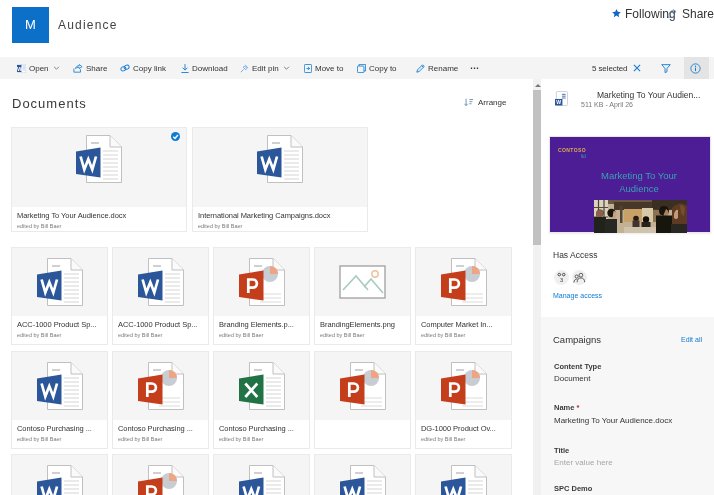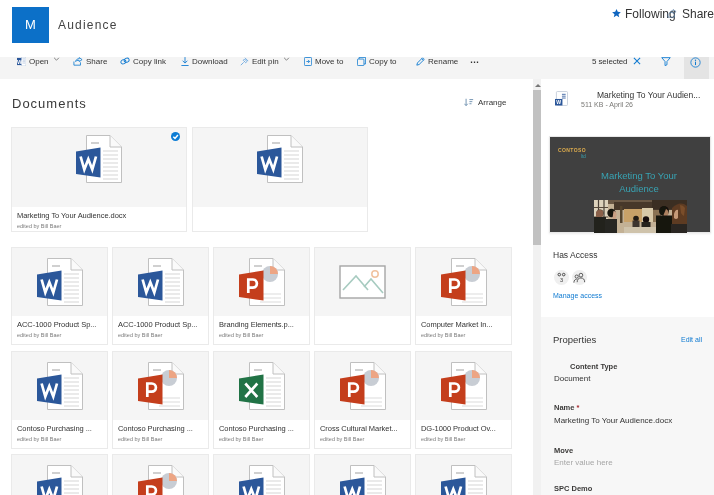--- a/index.html
+++ b/index.html
@@ -7,21 +7,21 @@
 body { font-family:"Liberation Sans",sans-serif; position:relative; background:#fff; transform:translateZ(0); }
 .abs { position:absolute; }
 
 
 #logo { left:12px; top:7px; width:37px; height:36px; background:#0c70c8; color:#fff; font-size:13px; text-align:center; line-height:36px; }
 #sitetitle { left:58px; top:18px; font-size:12px; color:#444; letter-spacing:1.2px; }
 .hdrlink { top:8px; font-size:12px; color:#333; height:11px; display:flex; align-items:center; }
 
 
 #toolbar { left:0; top:57px; width:714px; height:22px; background:#f4f4f4; }
-.tbitem { position:absolute; top:0; height:22px; display:flex; font-size:8px; color:#333; white-space:nowrap; }
+.tbitem { position:absolute; top:0; height:22px; display:flex; align-items:center; font-size:8px; color:#333; white-space:nowrap; }
 .tbitem svg { margin-right:3px; }
 .chev { margin-left:4px; margin-right:0 !important; }
 
 
 #docsh { left:12px; top:96px; font-size:13px; color:#3a3a3a; letter-spacing:1px; }
 #arrange { left:464px; top:97px; font-size:8px; color:#333; display:flex; align-items:center; height:11px; }
 
 
 .tile { position:absolute; border:1px solid #eaeaea; background:#fff; }
 .thumb { background:#f5f5f5; display:flex; align-items:center; justify-content:center; position:relative; }
@@ -189,20 +189,24 @@
             <path d="M27 24 h15" stroke="#dcdcdc" stroke-width="1.2"></path>
             <path d="M27 28 h15" stroke="#dcdcdc" stroke-width="1.2"></path>
             <path d="M27 32 h15" stroke="#dcdcdc" stroke-width="1.2"></path>
             <path d="M27 36 h15" stroke="#dcdcdc" stroke-width="1.2"></path>
             <path d="M27 40 h15" stroke="#dcdcdc" stroke-width="1.2"></path>
             <path d="M27 44 h15" stroke="#dcdcdc" stroke-width="1.2"></path>
             <path d="M0 16.5 L24.5 12.5 L24.5 42.5 L0 39 Z" fill="#2b579a"></path>
             <path d="M4.6 21.5 L8.3 34.5 L12.3 24.2 L16.3 34.5 L20 21.5" fill="none" stroke="#fff" stroke-width="2.7" stroke-linejoin="miter"></path>
           </svg></div>
       </div>
+      <div class="meta">
+        <div class="t1">International Marketing Campaigns.docx</div>
+        <div class="t2">edited by Bill Baer</div>
+      </div>
     </div>
     <div class="tile" style="left:11px; top:247px; width:97px; height:98px">
       <div class="thumb" style="height:68px">
         <div style="transform:translateY(2px)"><svg width="46" height="48" viewBox="0 0 46 48">
             <path d="M10.5 0.5 H34 L45.5 12 V47.5 H10.5 Z" fill="#fff" stroke="#c0c0c0" stroke-width="1"></path>
             <path d="M34 0.5 L34 12 L45.5 12" fill="#fafafa" stroke="#c0c0c0" stroke-width="1"></path>
             <path d="M15 8 h8" stroke="#c0c0c0" stroke-width="1.5"></path>
             <path d="M27 16 h15" stroke="#dcdcdc" stroke-width="1.2"></path>
             <path d="M27 20 h15" stroke="#dcdcdc" stroke-width="1.2"></path>
             <path d="M27 24 h15" stroke="#dcdcdc" stroke-width="1.2"></path>
@@ -262,20 +266,24 @@
       </div>
     </div>
     <div class="tile" style="left:314px; top:247px; width:97px; height:98px">
       <div class="thumb" style="height:68px">
         <div style="transform:translateY(2px)"><svg width="47" height="34" viewBox="0 0 47 34">
             <rect x="1" y="1" width="45" height="32" fill="#fff" stroke="#a5a5a5" stroke-width="1.4"></rect>
             <path d="M4 25 L17 11 L29 25 M25 22 L32 14 L44 28" fill="none" stroke="#a7cbc0" stroke-width="1.6"></path>
             <circle cx="36" cy="9" r="3.2" fill="none" stroke="#f0c29e" stroke-width="1.5"></circle>
           </svg></div>
       </div>
+      <div class="meta">
+        <div class="t1">BrandingElements.png</div>
+        <div class="t2">edited by Bill Baer</div>
+      </div>
     </div>
     <div class="tile" style="left:415px; top:247px; width:97px; height:98px">
       <div class="thumb" style="height:68px">
         <div style="transform:translateY(2px)"><svg width="46" height="48" viewBox="0 0 46 48">
             <path d="M10.5 0.5 H34 L45.5 12 V47.5 H10.5 Z" fill="#fff" stroke="#c0c0c0" stroke-width="1"></path>
             <path d="M34 0.5 L34 12 L45.5 12" fill="#fafafa" stroke="#c0c0c0" stroke-width="1"></path>
             <path d="M15 8 h8" stroke="#c0c0c0" stroke-width="1.5"></path>
             <circle cx="31" cy="16" r="8" fill="#c8cdd4"></circle>
             <path d="M31 16 L31 8 A8 8 0 0 1 39 16 Z" fill="#eda584"></path>
             <path d="M21 36 h21 M21 40 h21 M21 44 h21" stroke="#dcdcdc" stroke-width="1.2"></path>
@@ -357,24 +365,20 @@
         <div style="transform:translateY(2px)"><svg width="46" height="48" viewBox="0 0 46 48">
             <path d="M10.5 0.5 H34 L45.5 12 V47.5 H10.5 Z" fill="#fff" stroke="#c0c0c0" stroke-width="1"></path>
             <path d="M34 0.5 L34 12 L45.5 12" fill="#fafafa" stroke="#c0c0c0" stroke-width="1"></path>
             <path d="M15 8 h8" stroke="#c0c0c0" stroke-width="1.5"></path>
             <circle cx="31" cy="16" r="8" fill="#c8cdd4"></circle>
             <path d="M31 16 L31 8 A8 8 0 0 1 39 16 Z" fill="#eda584"></path>
             <path d="M21 36 h21 M21 40 h21 M21 44 h21" stroke="#dcdcdc" stroke-width="1.2"></path>
             <path d="M0 16.5 L24.5 12.5 L24.5 42.5 L0 39 Z" fill="#c43e1c"></path>
             <path d="M9.3 35 V21.5 H13.8 A4.1 4.1 0 0 1 13.8 29.7 H9.3" fill="none" stroke="#fff" stroke-width="2.7"></path>
           </svg></div>
-      </div>
-      <div class="meta">
-        <div class="t1">Cross Cultural Market...</div>
-        <div class="t2">edited by Bill Baer</div>
       </div>
     </div>
     <div class="tile" style="left:415px; top:351px; width:97px; height:98px">
       <div class="thumb" style="height:68px">
         <div style="transform:translateY(2px)"><svg width="46" height="48" viewBox="0 0 46 48">
             <path d="M10.5 0.5 H34 L45.5 12 V47.5 H10.5 Z" fill="#fff" stroke="#c0c0c0" stroke-width="1"></path>
             <path d="M34 0.5 L34 12 L45.5 12" fill="#fafafa" stroke="#c0c0c0" stroke-width="1"></path>
             <path d="M15 8 h8" stroke="#c0c0c0" stroke-width="1.5"></path>
             <circle cx="31" cy="16" r="8" fill="#c8cdd4"></circle>
             <path d="M31 16 L31 8 A8 8 0 0 1 39 16 Z" fill="#eda584"></path>
@@ -490,21 +494,21 @@
     <svg width="13" height="15" viewBox="0 0 14 16">
         <rect x="1.5" y="0.5" width="12" height="15" rx="1" fill="#fff" stroke="#b9c4d2" stroke-width="0.8"></rect>
         <path d="M7.5 3.5 h4 M7.5 5.5 h4 M7.5 7.5 h4" stroke="#2b579a" stroke-width="0.9"></path>
         <rect x="0" y="8.5" width="8" height="7" fill="#2b579a"></rect>
         <text x="4" y="14.2" font-size="5.5" font-weight="bold" fill="#fff" text-anchor="middle">W</text>
       </svg>
   </div>
   <div class="abs" style="left:56px; top:11px; font-size:8.5px; color:#333">Marketing To Your Audien...</div>
   <div class="abs" style="left:40px; top:21.5px; font-size:7px; color:#797875">511 KB - April 26</div>
 
-  <div class="abs" style="left:8px; top:57px; width:162px; height:97px; background:#404040; border:1px solid #e8e8e8; box-shadow:0 1px 2px rgba(0,0,0,0.08);">
+  <div class="abs" style="left:8px; top:57px; width:162px; height:97px; background:#4c1d95; border:1px solid #e8e8e8; box-shadow:0 1px 2px rgba(0,0,0,0.08);">
     <div class="abs" style="left:8px; top:10px; font-size:5px; font-weight:bold; color:#dcab4d; letter-spacing:0.4px;">CONTOSO</div>
     <div class="abs" style="left:31px; top:17px; font-size:4.5px; color:#38a3b3;">ltd</div>
     <div class="abs" style="left:9px; top:33px; width:100%; text-align:center; font-size:9.5px; color:#38a3b3; line-height:12.5px;">Marketing To Your<br>Audience</div>
     <div class="abs" style="left:44px; top:63px; width:93px; height:33px; overflow:hidden;">
       <svg width="93" height="33" viewBox="0 0 93 33">
           <defs>
             <filter id="pblur" x="-2%" y="-2%" width="104%" height="104%">
               <feGaussianBlur stdDeviation="0.75"></feGaussianBlur>
             </filter>
           </defs>
@@ -555,26 +559,26 @@
     <svg width="15" height="15" viewBox="0 0 16 16" fill="none" stroke="#444" stroke-width="0.9" style="display:block">
         <circle cx="9.5" cy="5.5" r="2"></circle>
         <path d="M5.5 13 C5.5 10 7 8.5 9.5 8.5 C12 8.5 13.5 10 13.5 13"></path>
         <circle cx="5" cy="7" r="1.7"></circle>
         <path d="M2 13.5 C2 11 3.5 9.8 5 9.8"></path>
       </svg>
   </div>
   <div class="abs" style="left:12px; top:213px; font-size:7px; color:#0f7ad1">Manage access</div>
 
   <div class="abs" style="left:0; top:238px; width:173px; height:178px; background:#f7f7f7;"></div>
-  <div class="abs" style="left:12px; top:255px; font-size:9.5px; color:#333">Properties</div>
+  <div class="abs" style="left:12px; top:255px; font-size:9.5px; color:#333">Campaigns</div>
   <div class="abs" style="left:140px; top:257px; font-size:7px; color:#0f7ad1">Edit all</div>
 
-  <div class="abs label" style="left:13px; top:283px;margin-left:16px;">Content Type</div>
+  <div class="abs label" style="left:13px; top:283px;">Content Type</div>
   <div class="abs value" style="left:13px; top:295px;">Document</div>
 
   <div class="abs label" style="left:13px; top:324px;">Name <span style="color:#a4262c">*</span></div>
   <div class="abs value" style="left:13px; top:336.5px;">Marketing To Your Audience.docx</div>
 
-  <div class="abs label" style="left:13px; top:367px;">Move</div>
+  <div class="abs label" style="left:13px; top:367px;">Title</div>
   <div class="abs" style="left:13px; top:378.5px; font-size:8px; color:#a6a6a6">Enter value here</div>
 
   <div class="abs label" style="left:13px; top:405px;">SPC Demo</div>
 </div>
 
 </body></html>

